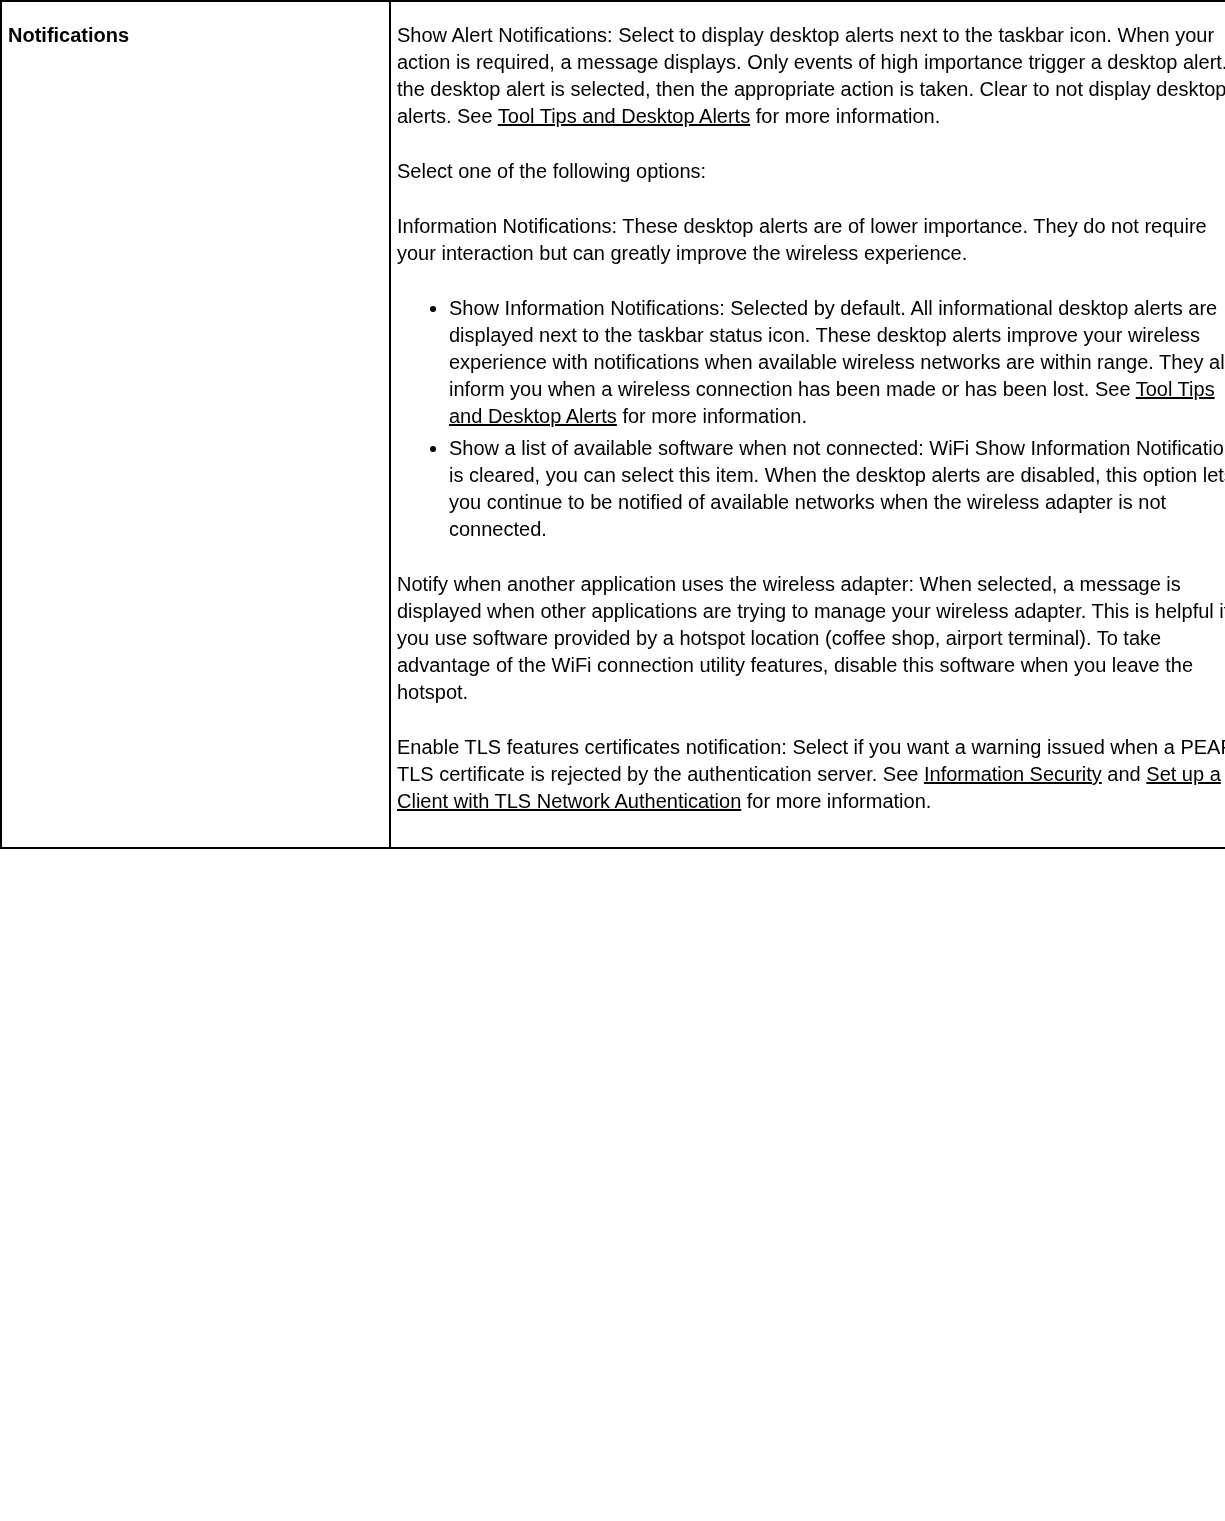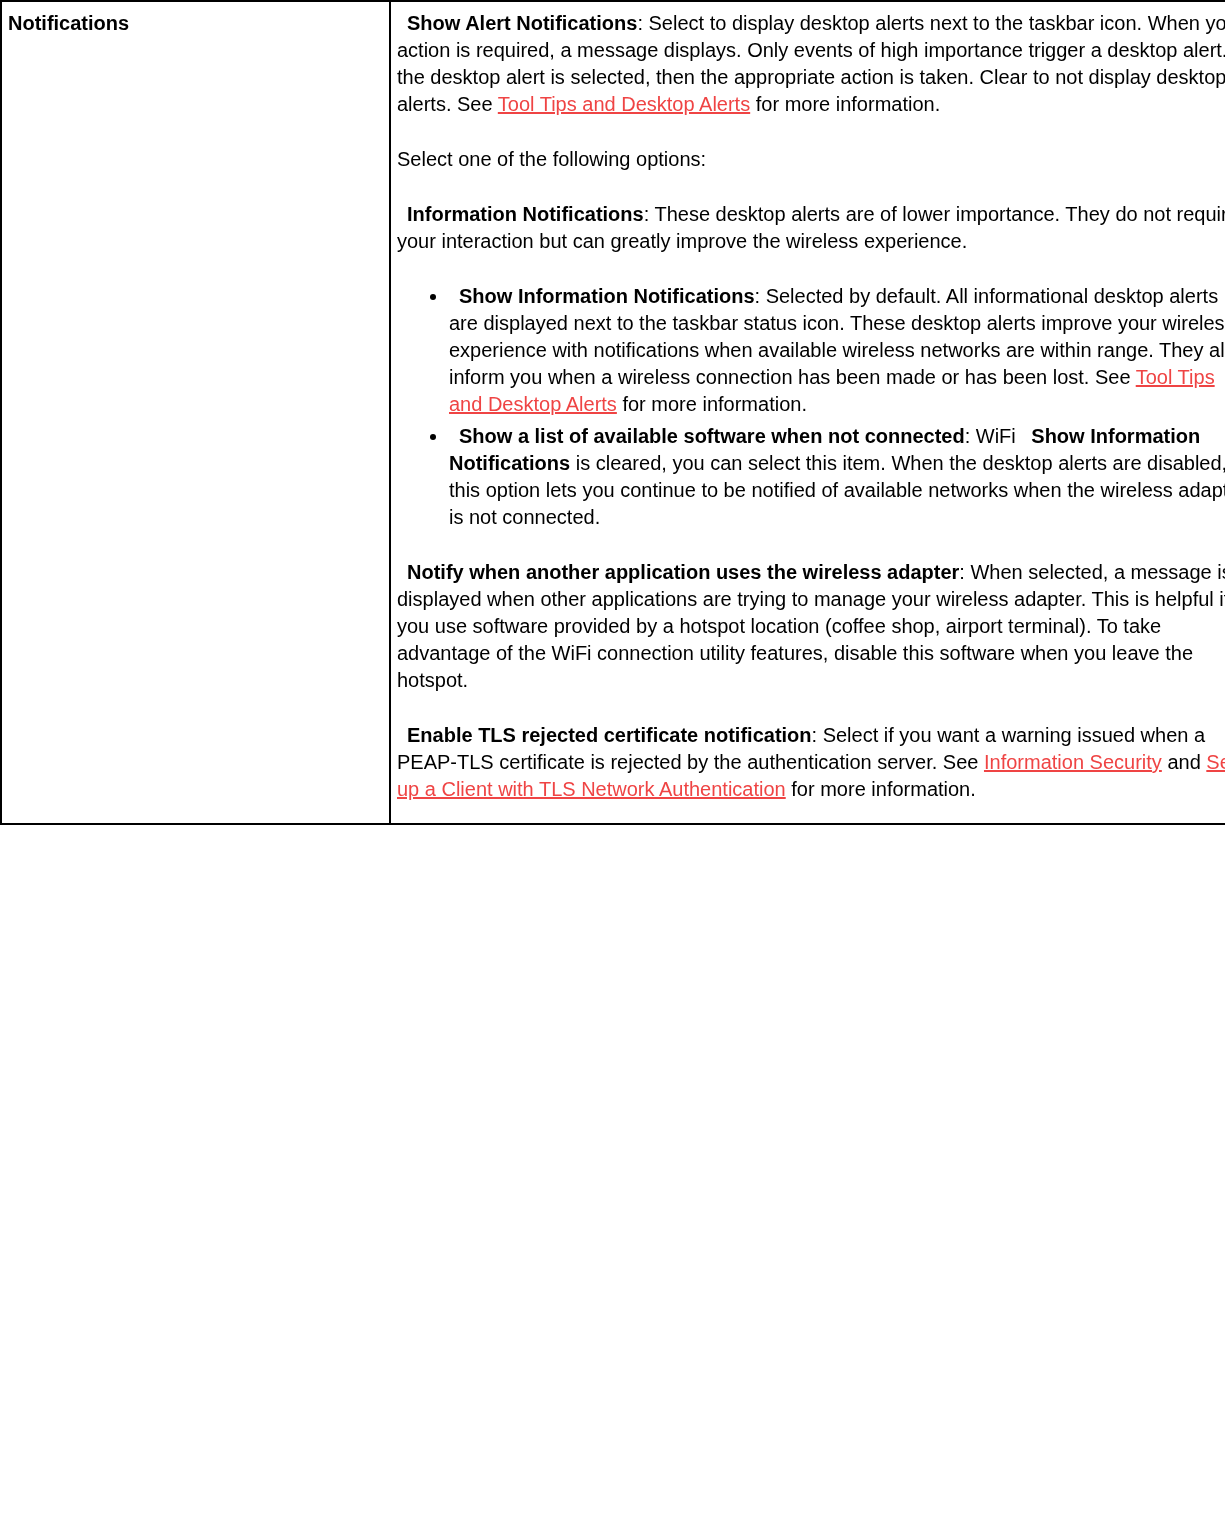--- a/index.html
+++ b/index.html
@@ -14,51 +14,50 @@
   .wrap {
     width: 1225px;
   }
   table {
     border-collapse: collapse;
     width: 100%;
     table-layout: fixed;
   }
   td {
     border: 2px solid #000;
-    padding: 8px 6px;
+    padding: 20px 6px;
     vertical-align: top;
   }
   td.left {
     width: 375px;
     font-weight: bold;
   }
   td.right {
     width: 850px;
   }
   a.link {
-    color: #ef4444;
+    color: #000000;
     text-decoration: underline;
   }
   p {
     margin: 0 0 1.4em 0;
   }
   p.tight {
     margin: 0 0 0.6em 0;
   }
   ul {
     margin: 0 0 1.4em 0;
     padding-left: 52px;
     list-style-type: disc;
   }
   li {
     margin: 0 0 0.25em 0;
   }
   b {
-    font-weight: bold;
-    margin-left: 10px;
+    font-weight: normal;
   }
 </style>
 </head>
 <body>
 
 <div class="wrap">
 <table>
   <tbody>
         <tr>
     <td class="left">
@@ -83,20 +82,20 @@
         <li>
           <b>Show a list of available software when not connected</b><span>: WiFi </span><b>Show Information Notifications</b><span> is cleared, you can select this item. When the desktop alerts are disabled, this option lets you continue to be notified of available networks when the wireless adapter is not connected.</span>
         </li>
       </ul>
 
       <p>
         <b>Notify when another application uses the wireless adapter</b><span>: When selected, a message is displayed when other applications are trying to manage your wireless adapter. This is helpful if you use software provided by a hotspot location (coffee shop, airport terminal). To take advantage of the WiFi connection utility features, disable this software when you leave the hotspot.</span>
       </p>
 
       <p class="tight">
-        <b>Enable TLS rejected certificate notification</b><span>: Select if you want a warning issued when a PEAP-TLS certificate is rejected by the authentication server. See </span><a href="#" class="link">Information Security</a><span> and </span><a href="#" class="link">Set up a Client with TLS Network Authentication</a><span> for more information.</span>
+        <b>Enable TLS features certificates notification</b><span>: Select if you want a warning issued when a PEAP-TLS certificate is rejected by the authentication server. See </span><a href="#" class="link">Information Security</a><span> and </span><a href="#" class="link">Set up a Client with TLS Network Authentication</a><span> for more information.</span>
       </p>
 
     </td>
   </tr>
 </tbody>
     </table>
 </div>
 
 </body></html>

